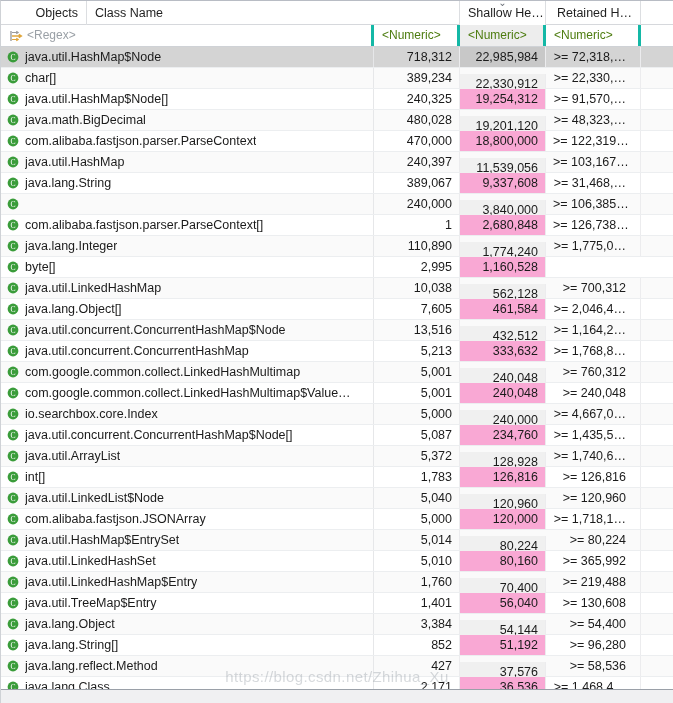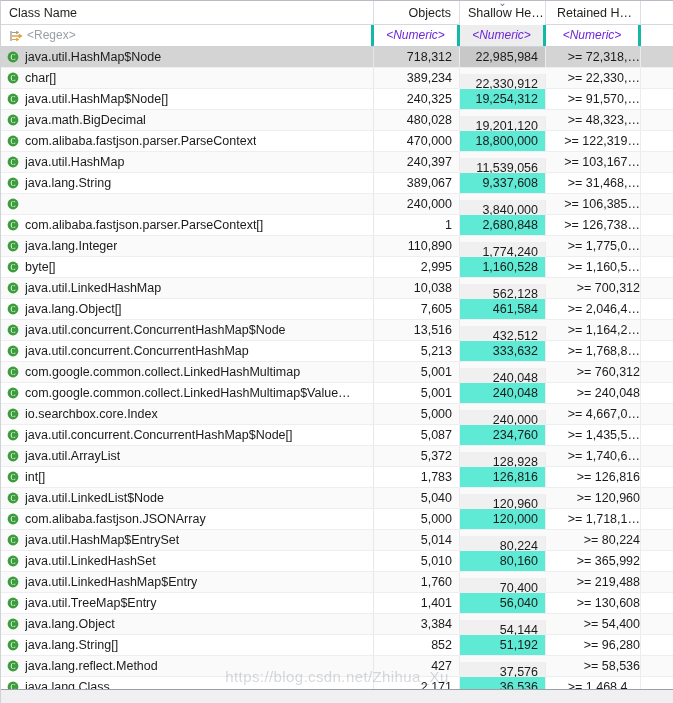--- a/index.html
+++ b/index.html
@@ -85,21 +85,21 @@
     line-height: 21px;
     font-size: 12px;
     color: #9aa0a6;
     padding: 0 8px;
     border-right: 3px solid #14b8a6;
     white-space: nowrap;
     overflow: hidden;
     display: flex;
     align-items: center;
   }
-  .flt-cell.num { justify-content: center; color: #6d28d9; font-style: italic; }
+  .flt-cell.num { color: #4d7c0f; }
   .flt-cell.shallow { background: #ededed; }
   .regex-icon {
     width: 14px; height: 14px;
     flex: 0 0 14px;
     margin-right: 4px;
     position: relative;
     top: 0px;
   }
 
   
@@ -107,36 +107,36 @@
   .row {
     display: flex;
     height: 21px;
     box-sizing: border-box;
     border-bottom: 1px solid #eceef0;
     background: #ffffff;
   }
   .row.alt { background: #fafafa; }
   .row.sel { background: #d4d4d4; }
   .row.sel .c-shallow { background: #c8c8c8; }
-  .row .c-shallow { background: #5eead4; }
+  .row .c-shallow { background: #f9a8d4; }
   .row.alt .c-shallow { background: #f0f0f0; margin-top: 6px; }
 
   .cell {
     box-sizing: border-box;
     height: 20px;
     line-height: 20px;
     font-size: 12.5px;
     color: #1b1b1b;
     padding: 0 7px;
     border-right: 1px solid #ececee;
     white-space: nowrap;
     overflow: hidden;
   }
   .cell.num { text-align: right; }
-  .cell.ret { text-align: right; padding-right: 0; }
+  .cell.ret { text-align: right; padding-right: 14px; }
   .c-name {
     display: flex;
     align-items: center;
     padding-left: 6px;
     border-right: 1px solid #e6e7e9;
   }
   .cls-icon {
     flex: 0 0 12px;
     width: 12px; height: 12px;
     margin-right: 6px;
@@ -180,25 +180,25 @@
   }
 </style>
 </head>
 <body>
 
 <div id="app">
 
   <div class="tbl">
 
     <div class="hdr-row">
+      <div class="hdr-cell num w-obj">
+        <span>Objects</span>
+      </div>
       <div class="hdr-cell w-name">
         <span>Class Name</span>
-      </div>
-      <div class="hdr-cell num w-obj">
-        <span>Objects</span>
       </div>
       <div class="hdr-cell num w-shallow sorted">
         <span class="sort-caret">⌄</span>
         <span>Shallow He…</span>
       </div>
       <div class="hdr-cell num w-ret">
         <span>Retained H…</span>
       </div>
       <div class="hdr-cell w-last"></div>
     </div>
@@ -382,21 +382,20 @@
             <span class="cls-icon">
               <svg width="12" height="12" viewBox="0 0 12 12">
                 <circle cx="6" cy="6" r="5.4" fill="#3a9c3a"></circle>
                 <text x="6" y="8.7" font-size="7.6" font-family="Liberation Serif, serif" fill="#ffffff" text-anchor="middle">C</text>
               </svg>
             </span>
             <span class="name-text">byte[]</span>
           </div>
           <div class="cell num w-obj">2,995</div>
           <div class="cell num w-shallow c-shallow">1,160,528</div>
-          <div class="cell ret w-ret">&gt;= 1,160,5…</div>
           <div class="cell w-last"></div>
         </div>
         <div class="row alt">
           <div class="cell c-name w-name">
             <span class="cls-icon">
               <svg width="12" height="12" viewBox="0 0 12 12">
                 <circle cx="6" cy="6" r="5.4" fill="#3a9c3a"></circle>
                 <text x="6" y="8.7" font-size="7.6" font-family="Liberation Serif, serif" fill="#ffffff" text-anchor="middle">C</text>
               </svg>
             </span>

